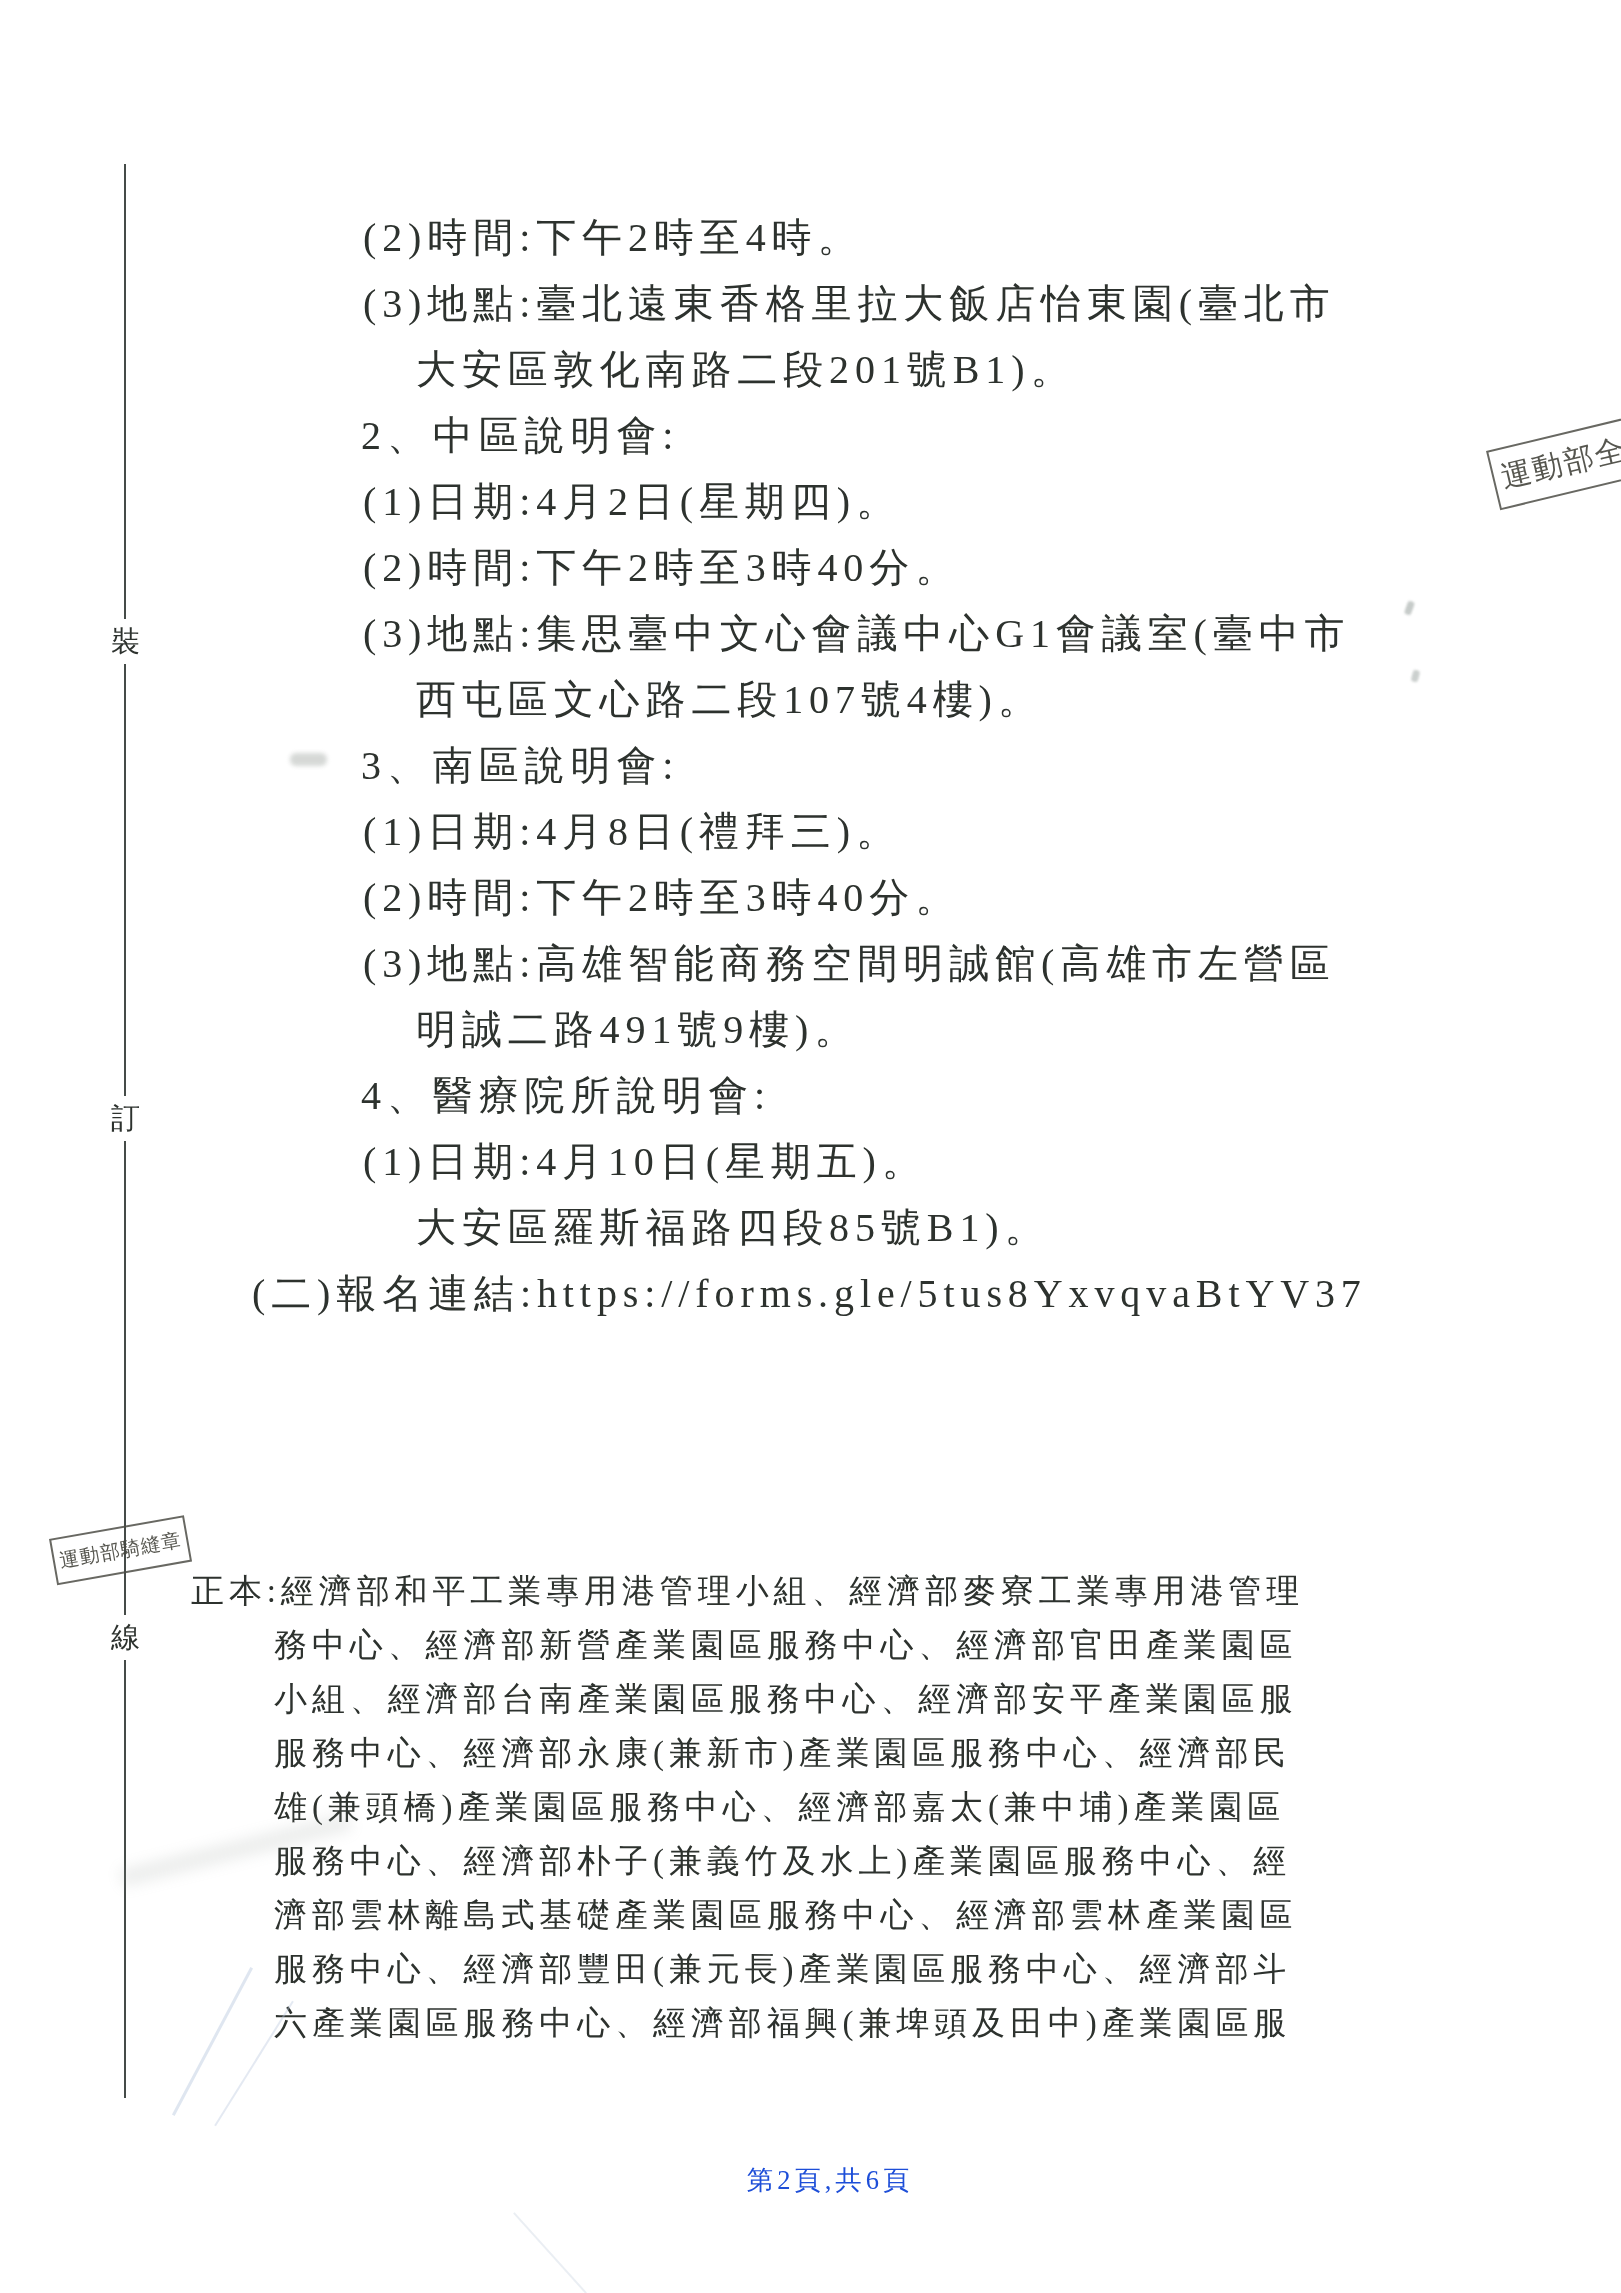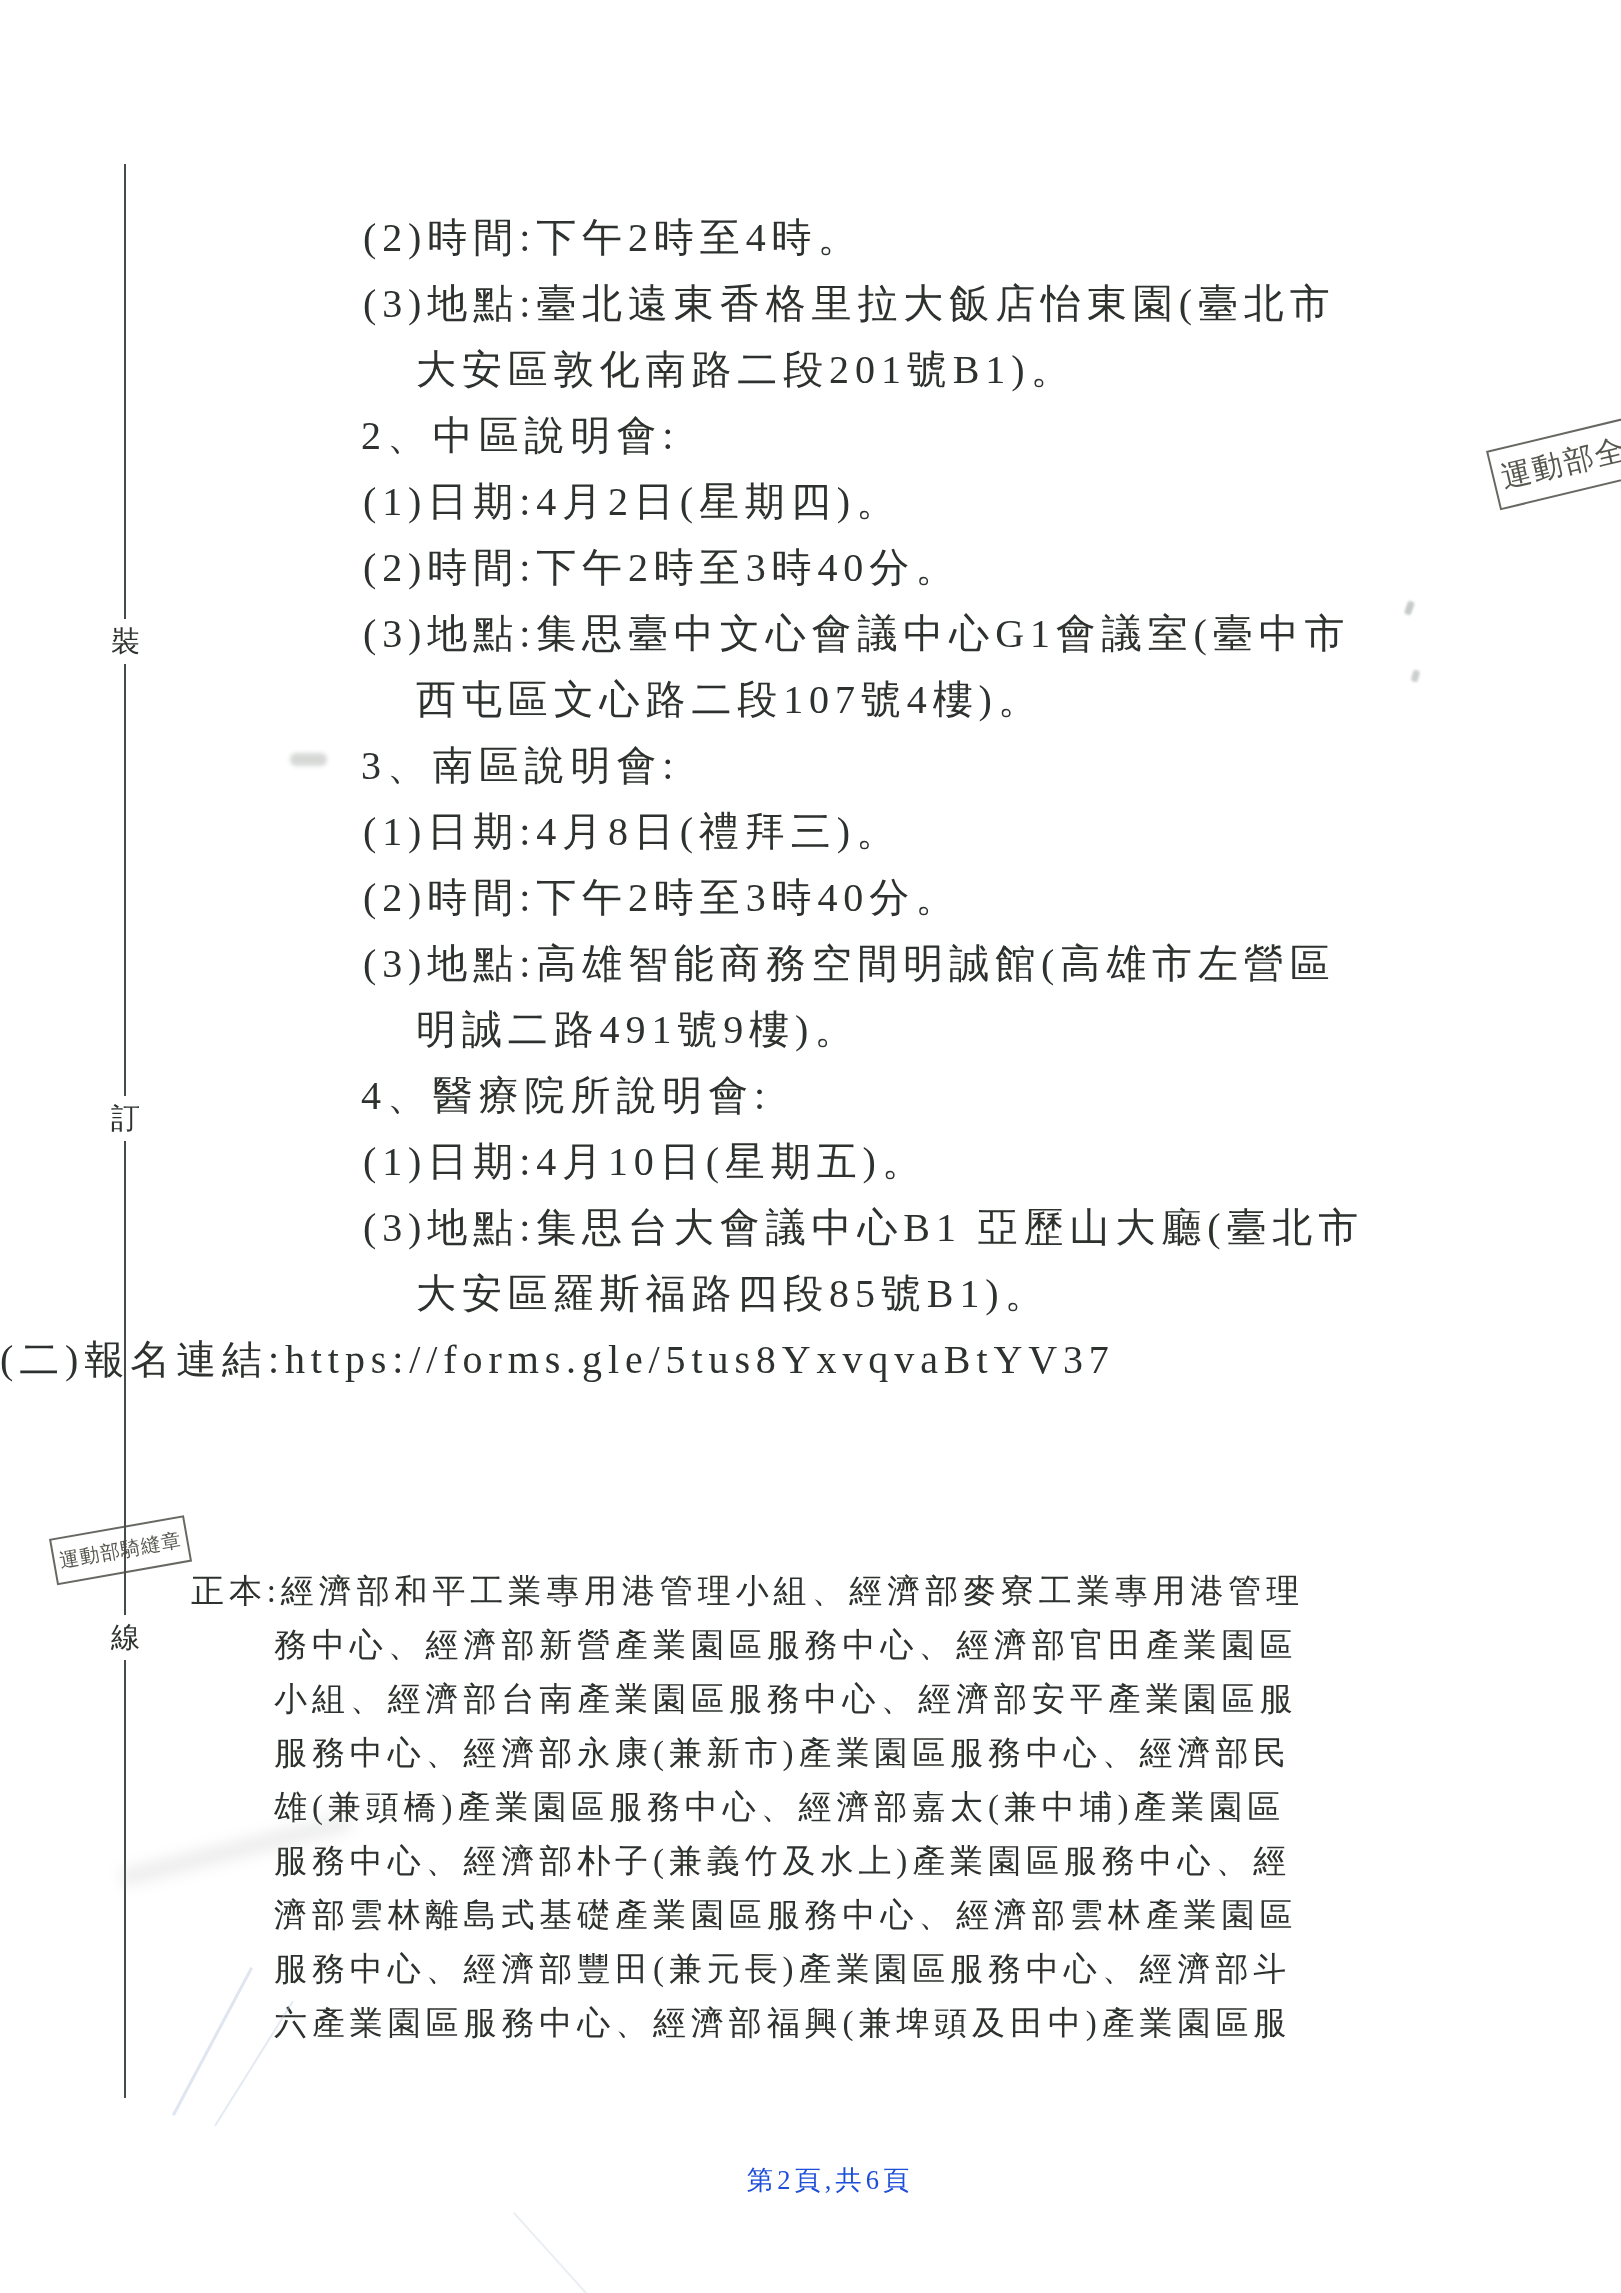--- a/index.html
+++ b/index.html
@@ -28,21 +28,21 @@
 
   
   .body-block{position:absolute;top:205px;left:0;width:1607px;}
   .bl{
     height:66px;line-height:66px;font-size:40px;
     letter-spacing:5.9px;white-space:nowrap;
   }
   .ind-item3{padding-left:333px;margin-left:28px;}   
   .ind-item4{padding-left:363px;}   
   .ind-wrap4{padding-left:416px;}   
-  .ind-item2{}   
+  .ind-item2{padding-left:252px;}   
 
   
   .recipients-block{position:absolute;top:1564px;left:191px;width:1392px;}
   .rl{
     height:54px;line-height:54px;font-size:33px;
     letter-spacing:4.9px;white-space:nowrap;
   }
   .rl-cont{padding-left:83px;}
 
   
@@ -108,21 +108,20 @@
     <div class="bl ind-item4">(2)時間:下午2時至3時40分。</div>
     <div class="bl ind-item4">(3)地點:集思臺中文心會議中心G1會議室(臺中市</div>
     <div class="bl ind-wrap4">西屯區文心路二段107號4樓)。</div>
     <div class="bl ind-item3">3、南區說明會:</div>
     <div class="bl ind-item4">(1)日期:4月8日(禮拜三)。</div>
     <div class="bl ind-item4">(2)時間:下午2時至3時40分。</div>
     <div class="bl ind-item4">(3)地點:高雄智能商務空間明誠館(高雄市左營區</div>
     <div class="bl ind-wrap4">明誠二路491號9樓)。</div>
     <div class="bl ind-item3">4、醫療院所說明會:</div>
     <div class="bl ind-item4">(1)日期:4月10日(星期五)。</div>
-    <div class="bl ind-item4">(3)地點:集思台大會議中心B1 亞歷山大廳(臺北市</div>
     <div class="bl ind-wrap4">大安區羅斯福路四段85號B1)。</div>
     <div class="bl ind-item2">(二)報名連結:https://forms.gle/5tus8YxvqvaBtYV37</div>
   </div>
 
   <div class="recipients-block">
     <div class="rl">正本:經濟部和平工業專用港管理小組、經濟部麥寮工業專用港管理</div>
     <div class="rl rl-cont">務中心、經濟部新營產業園區服務中心、經濟部官田產業園區</div>
     <div class="rl rl-cont">小組、經濟部台南產業園區服務中心、經濟部安平產業園區服</div>
     <div class="rl rl-cont">服務中心、經濟部永康(兼新市)產業園區服務中心、經濟部民</div>
     <div class="rl rl-cont">雄(兼頭橋)產業園區服務中心、經濟部嘉太(兼中埔)產業園區</div>

